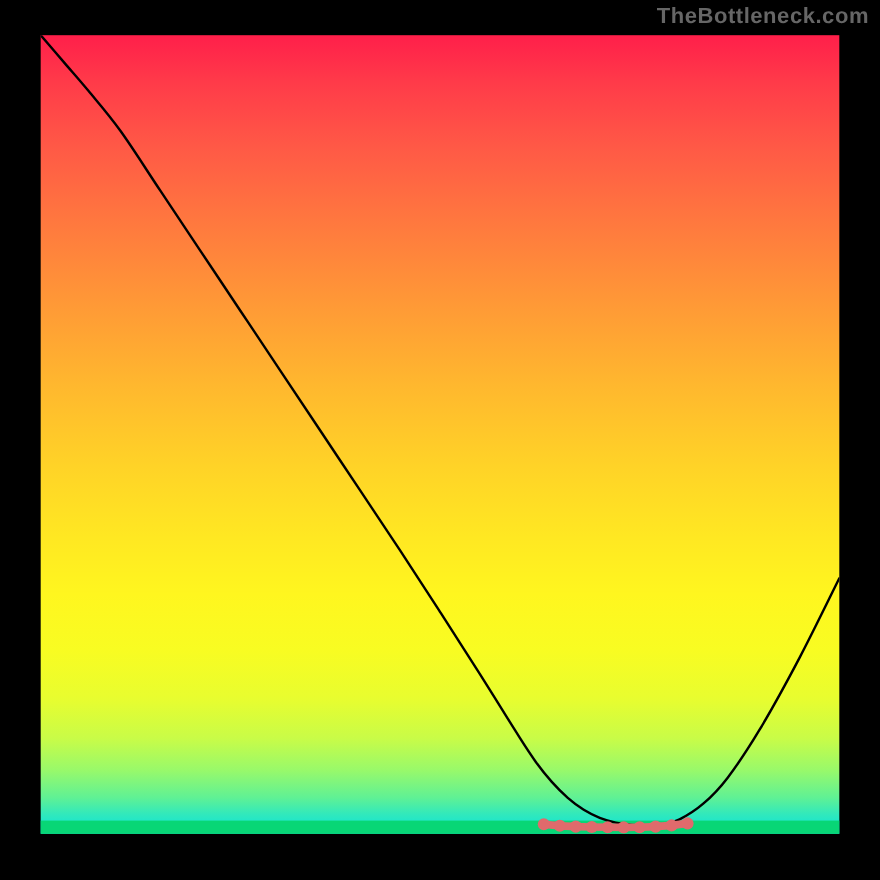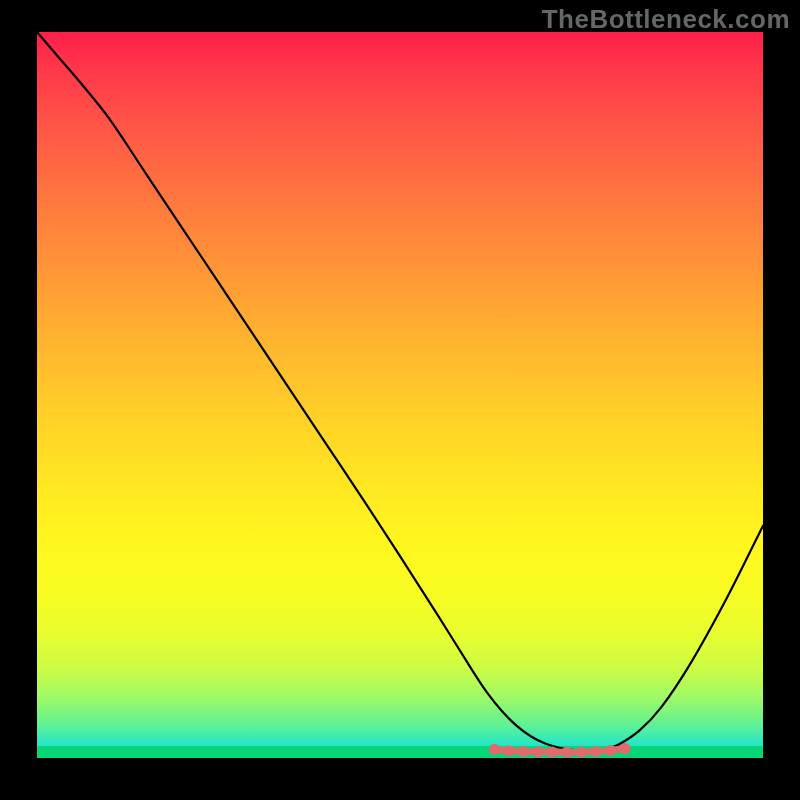--- a/index.html
+++ b/index.html
@@ -15,21 +15,21 @@
     position: relative;
     width: 800px;
     height: 800px;
     background: #000000;
   }
   .watermark {
     position: absolute;
     top: 4px;
     right: 10px;
     color: #666666;
-    font-size: 26px;
+    font-size: 20px;
     font-weight: 600;
     letter-spacing: 0.5px;
     z-index: 20;
   }
   .plot-wrapper {
     position: absolute;
     left: 37px;
     top: 32px;
     width: 726px;
     height: 726px;

